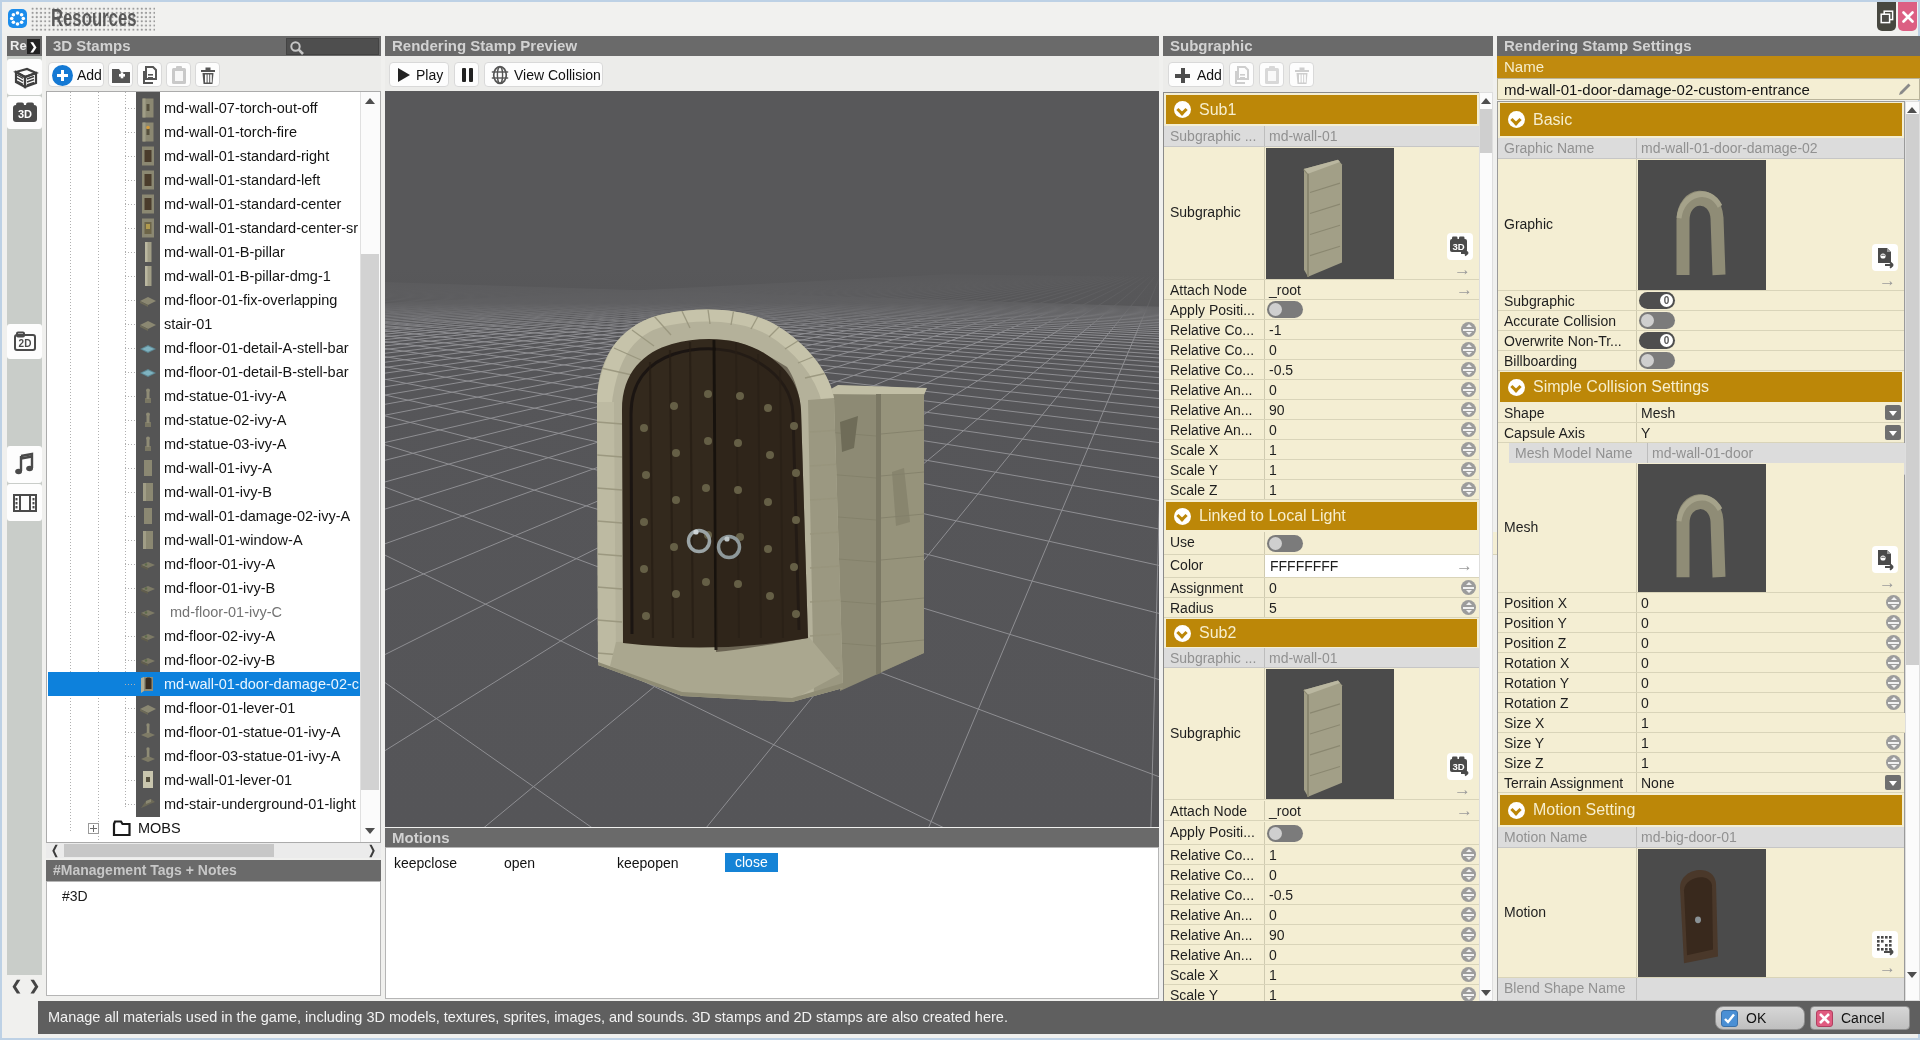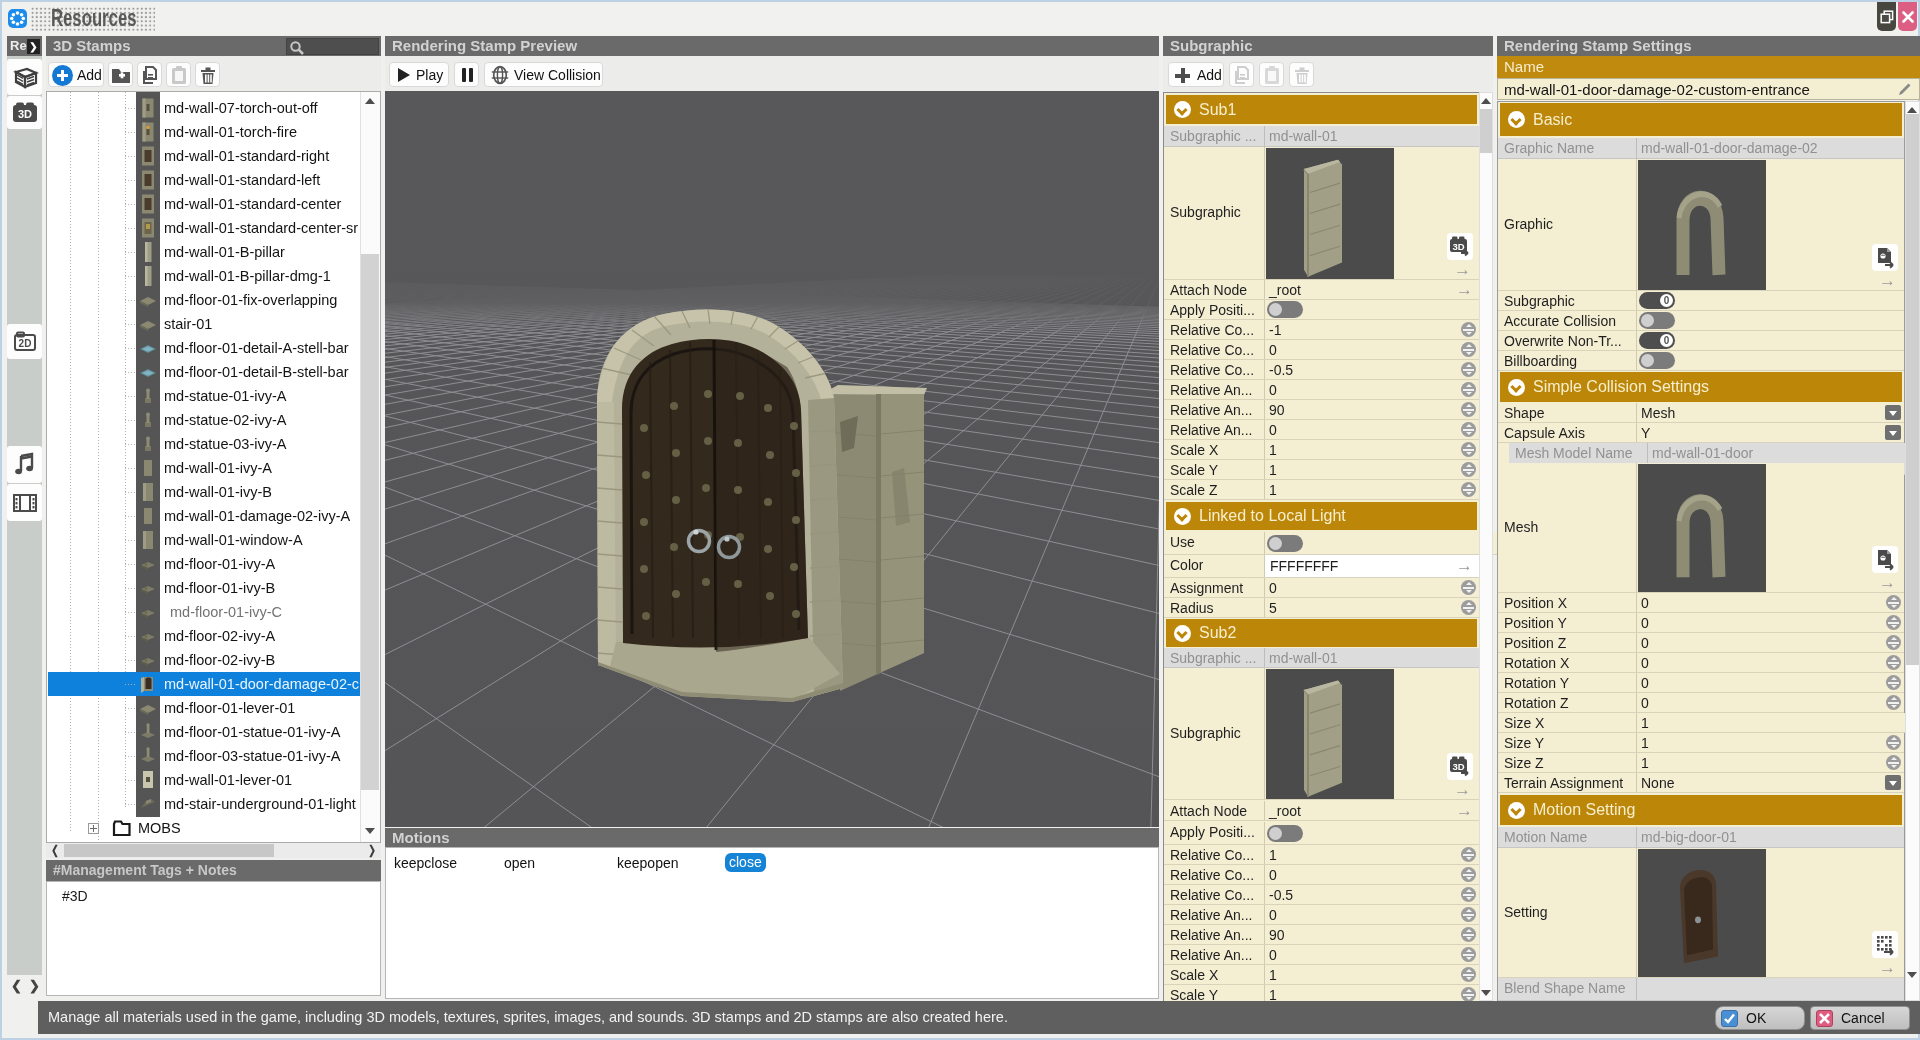--- a/index.html
+++ b/index.html
@@ -673,21 +673,21 @@
         <circle cx="314" cy="450" r="10.5" fill="none" stroke="#9ba4a6" stroke-width="3.5"></circle>
         <circle cx="344" cy="456" r="10.5" fill="none" stroke="#8e989a" stroke-width="3.5"></circle>
         <circle cx="311" cy="441" r="2.6" fill="#cfd5d7"></circle>
         <circle cx="342" cy="448" r="2.6" fill="#bfc7c9"></circle>
       </svg></div>
     <div class="hdr" style="left:383px;top:826px;width:774px;height:19px;line-height:19px;">Motions</div>
     <div class="abs" style="left:383px;top:845px;width:774px;height:152px;background:#fff;border:1px solid #b5b5b5;font-size:14px;color:#111;">
       <span style="position:absolute;left:8px;top:7px;">keepclose</span>
       <span style="position:absolute;left:118px;top:7px;">open</span>
       <span style="position:absolute;left:231px;top:7px;">keepopen</span>
-      <span style="position:absolute;left:339px;top:5px;background:#1583d6;color:#fff;padding:1px 4px 2px;border-radius:6px;">close</span>
+      <span style="position:absolute;left:339px;top:5px;background:#1583d6;color:#fff;padding:1px 10px 2px;">close</span>
     </div>
     <div class="hdr" style="left:1161px;top:34px;width:330px;">Subgraphic</div>
     <div class="toolrow" style="left:1161px;top:54px;width:330px;height:36px;"></div>
     <div class="tbtn" style="left:1166px;top:60px;width:56px;height:25px;">
       <span style="position:absolute;left:6px;top:10.5px;width:15px;height:4px;background:#4d4d4d;"></span>
       <span style="position:absolute;left:11.5px;top:5px;width:4px;height:15px;background:#4d4d4d;"></span>
       <span style="position:absolute;left:28px;top:4px;font-size:14px;color:#111;">Add</span>
     </div>
     <div class="tbtn" style="left:1227px;top:60px;width:25px;height:25px;">
       <svg width="22" height="22" viewBox="0 0 22 22">
@@ -1151,21 +1151,21 @@
     <div class="obar" style="left:1498px;top:793px;width:402px;height:30px;">
       <span class="chev"></span>
       <span class="t">Motion Setting</span>
     </div>
     <div class="drow" style="left:1496px;top:825px;width:406px;height:21px;">
       <span class="rlab">Motion Name</span>
       <span class="dcolsep" style="left:138px;"></span>
       <span class="rval" style="left:143px;">md-big-door-01</span>
     </div>
     <div class="crow" style="left:1496px;top:846px;width:406px;height:130px;">
-      <span class="rlab" style="top:56px;">Setting</span>
+      <span class="rlab" style="top:56px;">Motion</span>
       <span class="colsep" style="left:138px;"></span>
       <span class="thumb" style="left:140px;top:1px;width:128px;height:128px;"><svg width="128" height="128" viewBox="0 0 128 112" preserveAspectRatio="none">
           <path d="M42,34 C42,16 76,12 78,30 L80,94 L46,100 Z" fill="#4a382a"></path>
           <path d="M46,36 C47,24 72,20 74,32 L75,88 L49,93 Z" fill="#39291d"></path>
           <circle cx="60" cy="62" r="3" fill="#8a9296"></circle>
         </svg></span>
       <span class="abs" style="right:6px;top:83px;"><svg width="26" height="27" viewBox="0 0 26 27">
           <rect x="0" y="0" width="26" height="27" rx="4" fill="#fff"></rect>
           <rect x="5" y="5" width="2.6" height="2.6" fill="#4a4a4a"></rect>
           <rect x="9" y="5" width="2.6" height="2.6" fill="#4a4a4a"></rect>

